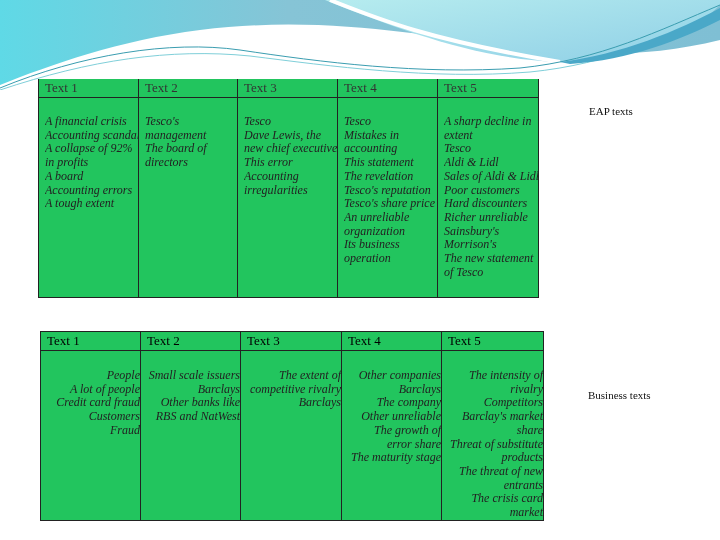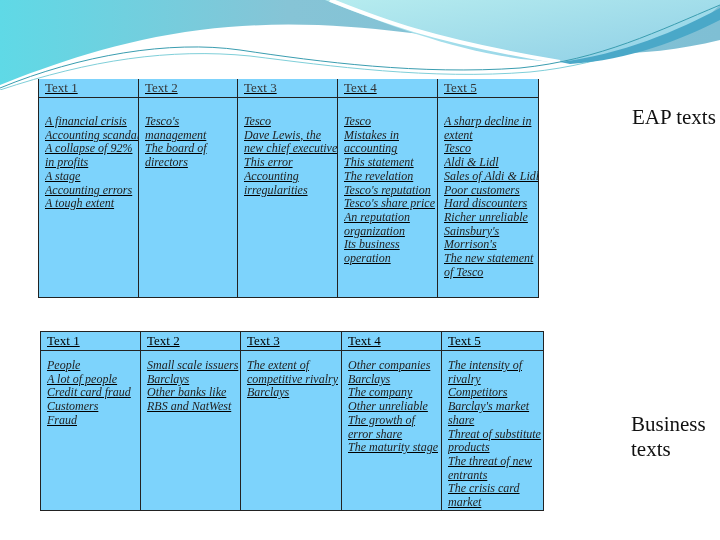--- a/index.html
+++ b/index.html
@@ -1,30 +1,30 @@
 <!DOCTYPE html>
 <html><head>
 <meta charset="utf-8">
 <style>
   html, body { margin:0; padding:0; }
   body { width:720px; height:540px; position:relative; overflow:hidden; background:#ffffff; font-family:"Liberation Serif", serif; }
   .banner { position:absolute; left:0; top:0; width:720px; height:90px; }
-  .tbl { position:absolute; border-collapse:collapse; background:#7dd3fc; table-layout:fixed;text-decoration:underline; }
+  .tbl { position:absolute; border-collapse:collapse; background:#22c55e; table-layout:fixed; }
   .tbl th, .tbl td { border:1px solid #222; vertical-align:top; text-align:left; padding:0 0 0 6px; }
   .tbl th { font-weight:normal; font-size:13px; height:18px; line-height:18px; }
   .tbl td { font-style:italic; font-size:12px; line-height:13.7px; color:#222; }
   .tbl1 { left:38px; top:79px; width:500px; }
   .tbl1 th { border-top:none; color:#333; }
   .tbl1 td { padding-top:17px; height:182px; }
   .tbl2 { left:40px; top:331px; width:503px; }
-  .tbl2 td { padding-top:8px; height:150px; }
+  .tbl2 td { padding-top:18px; height:150px;text-align:right; }
   .cell-line { display:block; white-space:nowrap; overflow:hidden; }
-  .label { position:absolute; font-size:21px; color:#111;margin-left:43px; }
+  .label { position:absolute; font-size:11px; color:#111; }
   .label-eap { left:589px; top:105px; }
-  .label-biz { left:588px; top:412px; }
+  .label-biz { left:588px; top:389px; }
 </style>
 </head>
 <body>
 
 <svg class="banner" viewBox="0 0 720 90" preserveAspectRatio="none">
   <defs>
     <linearGradient id="g1" x1="0" y1="0" x2="1" y2="0">
       <stop offset="0" stop-color="#5fd9e6"></stop>
       <stop offset="0.4" stop-color="#86c4d6"></stop>
       <stop offset="1" stop-color="#7fbfd4"></stop>
@@ -59,21 +59,21 @@
       <th>Text 5</th>
     </tr>
   </thead>
   <tbody>
     <tr>
       <td>
           <span class="cell-line">A financial crisis</span>
           <span class="cell-line">Accounting scandal</span>
           <span class="cell-line">A collapse of 92%</span>
           <span class="cell-line">in profits</span>
-          <span class="cell-line">A stage</span>
+          <span class="cell-line">A board</span>
           <span class="cell-line">Accounting errors</span>
           <span class="cell-line">A tough extent</span>
         </td>
       <td>
           <span class="cell-line">Tesco's</span>
           <span class="cell-line">management</span>
           <span class="cell-line">The board of</span>
           <span class="cell-line">directors</span>
         </td>
       <td>
@@ -85,21 +85,21 @@
           <span class="cell-line">irregularities</span>
         </td>
       <td>
           <span class="cell-line">Tesco</span>
           <span class="cell-line">Mistakes in</span>
           <span class="cell-line">accounting</span>
           <span class="cell-line">This statement</span>
           <span class="cell-line">The revelation</span>
           <span class="cell-line">Tesco's reputation</span>
           <span class="cell-line">Tesco's share price</span>
-          <span class="cell-line">An reputation</span>
+          <span class="cell-line">An unreliable</span>
           <span class="cell-line">organization</span>
           <span class="cell-line">Its business</span>
           <span class="cell-line">operation</span>
         </td>
       <td>
           <span class="cell-line">A sharp decline in</span>
           <span class="cell-line">extent</span>
           <span class="cell-line">Tesco</span>
           <span class="cell-line">Aldi &amp; Lidl</span>
           <span class="cell-line">Sales of Aldi &amp; Lidl</span>

